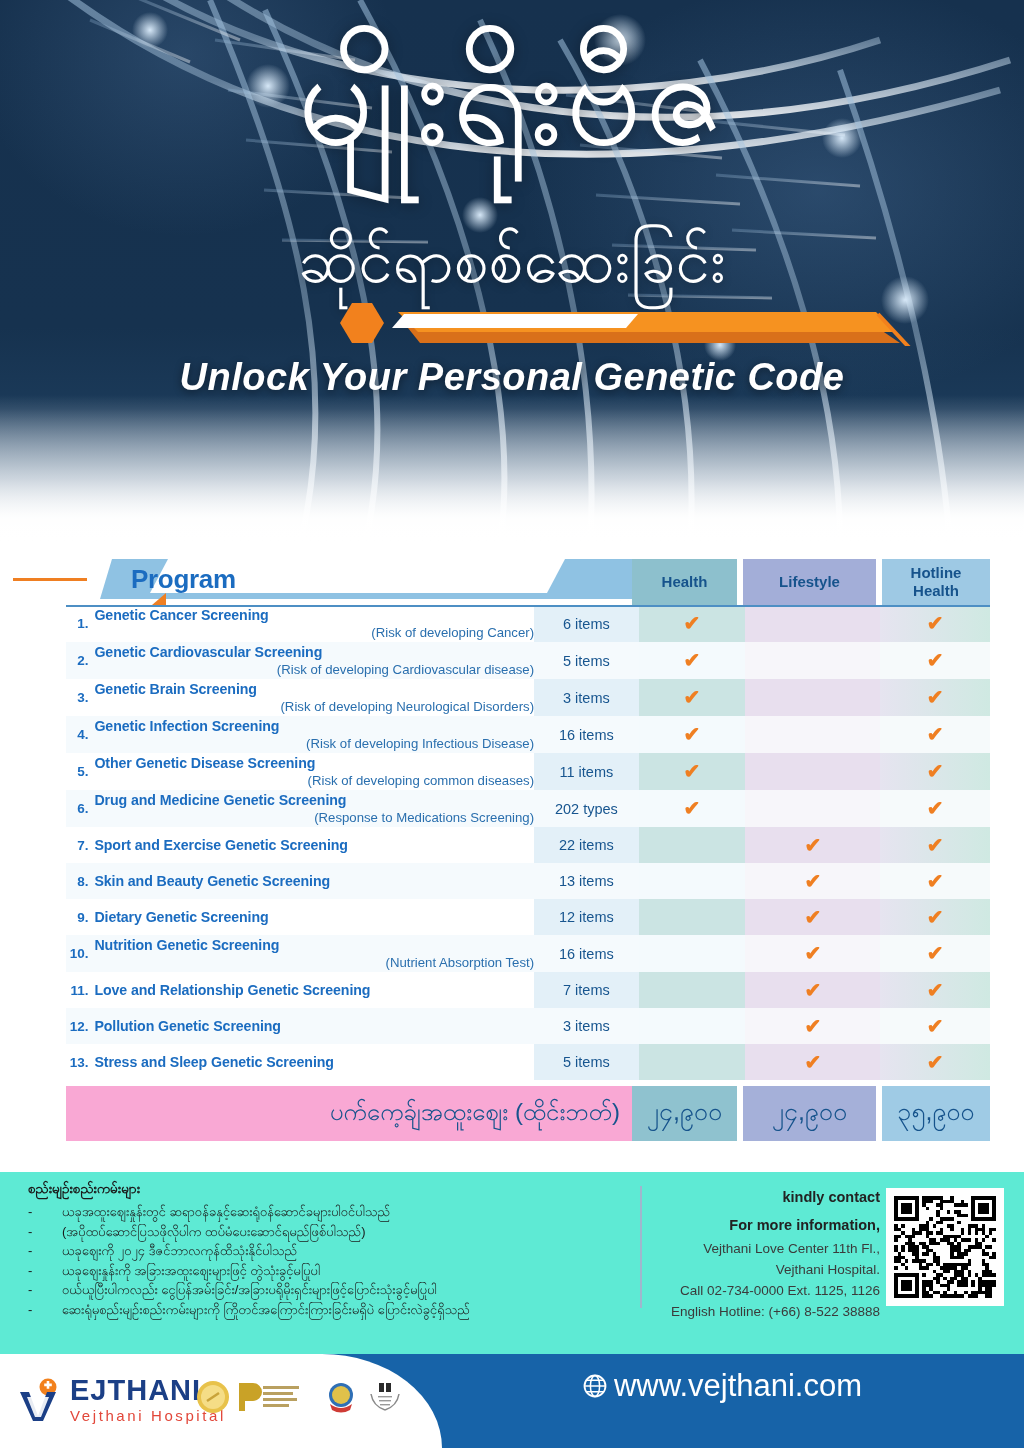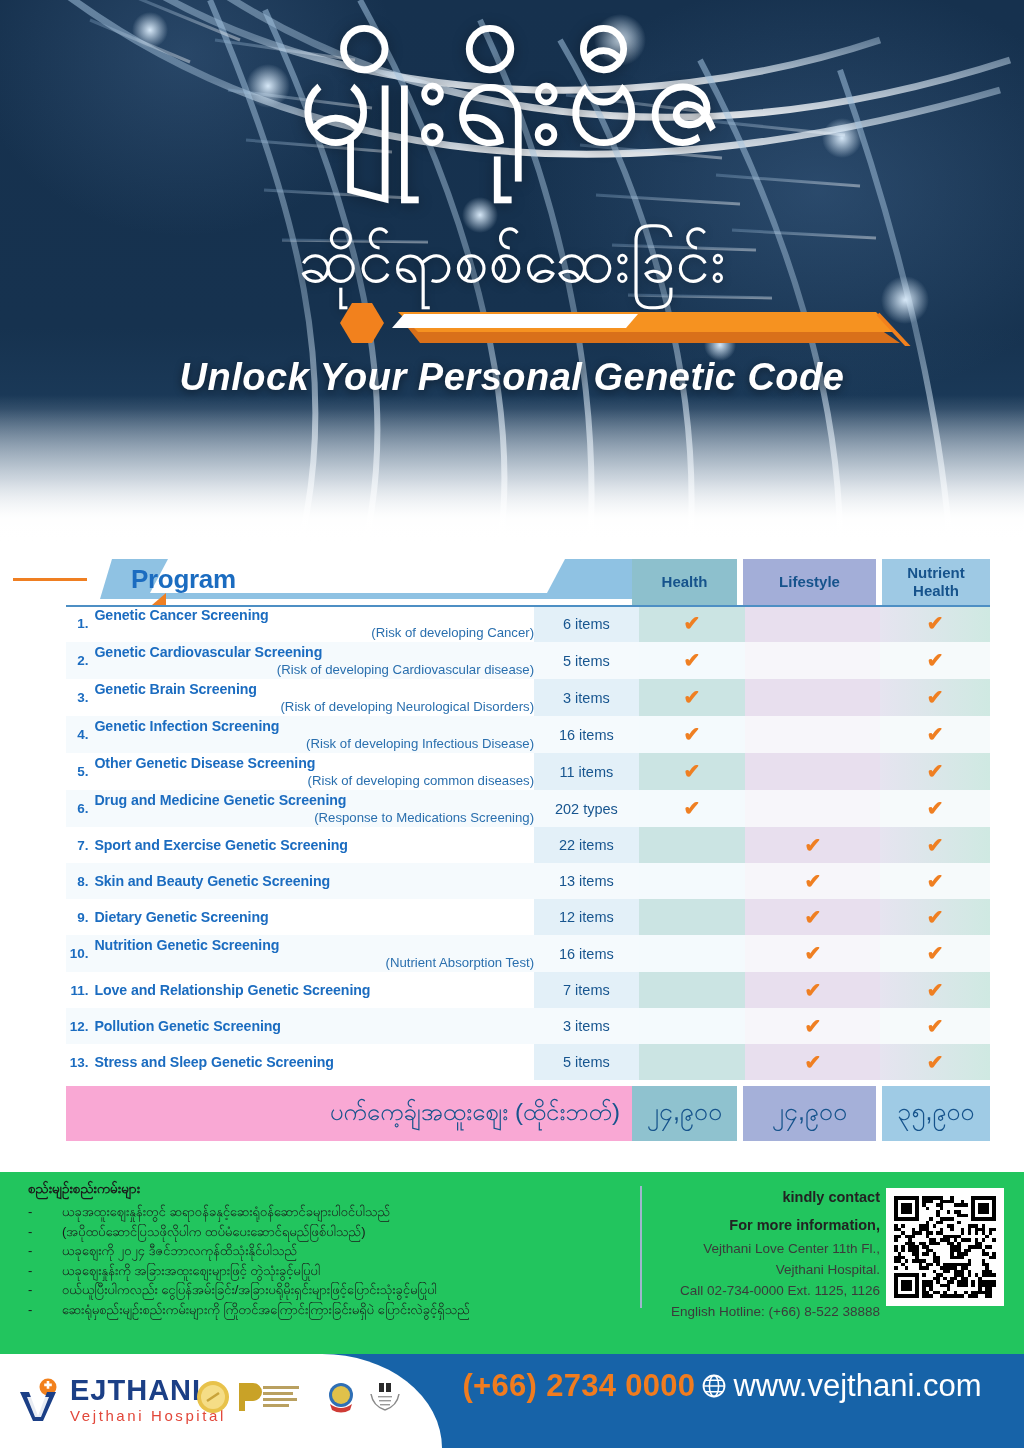--- a/index.html
+++ b/index.html
@@ -134,21 +134,21 @@
     color:#16538c; font-size:25px;
     font-family:"Liberation Sans","DejaVu Sans",sans-serif;
   }
   #pr-h{ left:632px; width:105px; background:#8fc2cf; }
   #pr-l{ left:743px; width:133px; background:#a5b0d9; }
   #pr-p{ left:882px; width:108px; background:#9fcbe5; }
 
   
   #notes-zone{
     position:absolute; left:0; top:1172px; width:1024px; height:182px;
-    background:#22c55e;
+    background:#5eead4;
   }
   #notes{ position:absolute; left:28px; top:8px; width:600px; }
   #notes h4{
     color:#1a1a1a; font-size:13.5px; font-weight:700; margin-bottom:2px;
     font-family:"Liberation Sans","DejaVu Sans",sans-serif;
   }
   .note-li{ display:flex; gap:6px; color:#1a1a1a; font-size:13px; line-height:1.5;
             font-family:"Liberation Sans","DejaVu Sans",sans-serif; }
   .note-dash{ width:28px; flex:none; }
 
@@ -272,21 +272,21 @@
     <div class="ph-text">Program</div>
 
     <div class="colhead" id="ch-health">
       <span>Health</span>
     </div>
     <div class="colhead" id="ch-life">
       <span>Lifestyle</span>
     </div>
     <div class="colhead" id="ch-prem">
       <div>
-        <div>Nutrient</div>
+        <div>Hotline</div>
         <div>Health</div>
       </div>
     </div>
     <div id="head-rule"></div>
   </div>
 
   <table id="prog">
     <tbody id="prog-body">
         <tr class="rowA" style="height: 37px;">
           <td class="c-idx">1.</td>
@@ -537,21 +537,20 @@
       <g fill="#9a9a9a">
           <rect x="13" y="16" width="14" height="1.4"></rect>
           <rect x="14" y="20" width="12" height="1.4"></rect>
           <rect x="15" y="24" width="10" height="1.4"></rect>
         </g>
     </svg>
   </div>
 
   <div id="bot-right">
     <div id="phone-line">
-      <span class="phone-num">(+66) 2734 0000</span>
       <svg width="26" height="26" viewBox="0 0 26 26">
         <circle cx="13" cy="13" r="10.5" fill="none" stroke="#fff" stroke-width="1.8"></circle>
         <ellipse cx="13" cy="13" rx="4.6" ry="10.5" fill="none" stroke="#fff" stroke-width="1.5"></ellipse>
         <path d="M2.5 13h21 M4.6 7.2h16.8 M4.6 18.8h16.8" stroke="#fff" stroke-width="1.4"></path>
       </svg>
       <span class="web-url">www.vejthani.com</span>
     </div>
   </div>
 </div>
 

